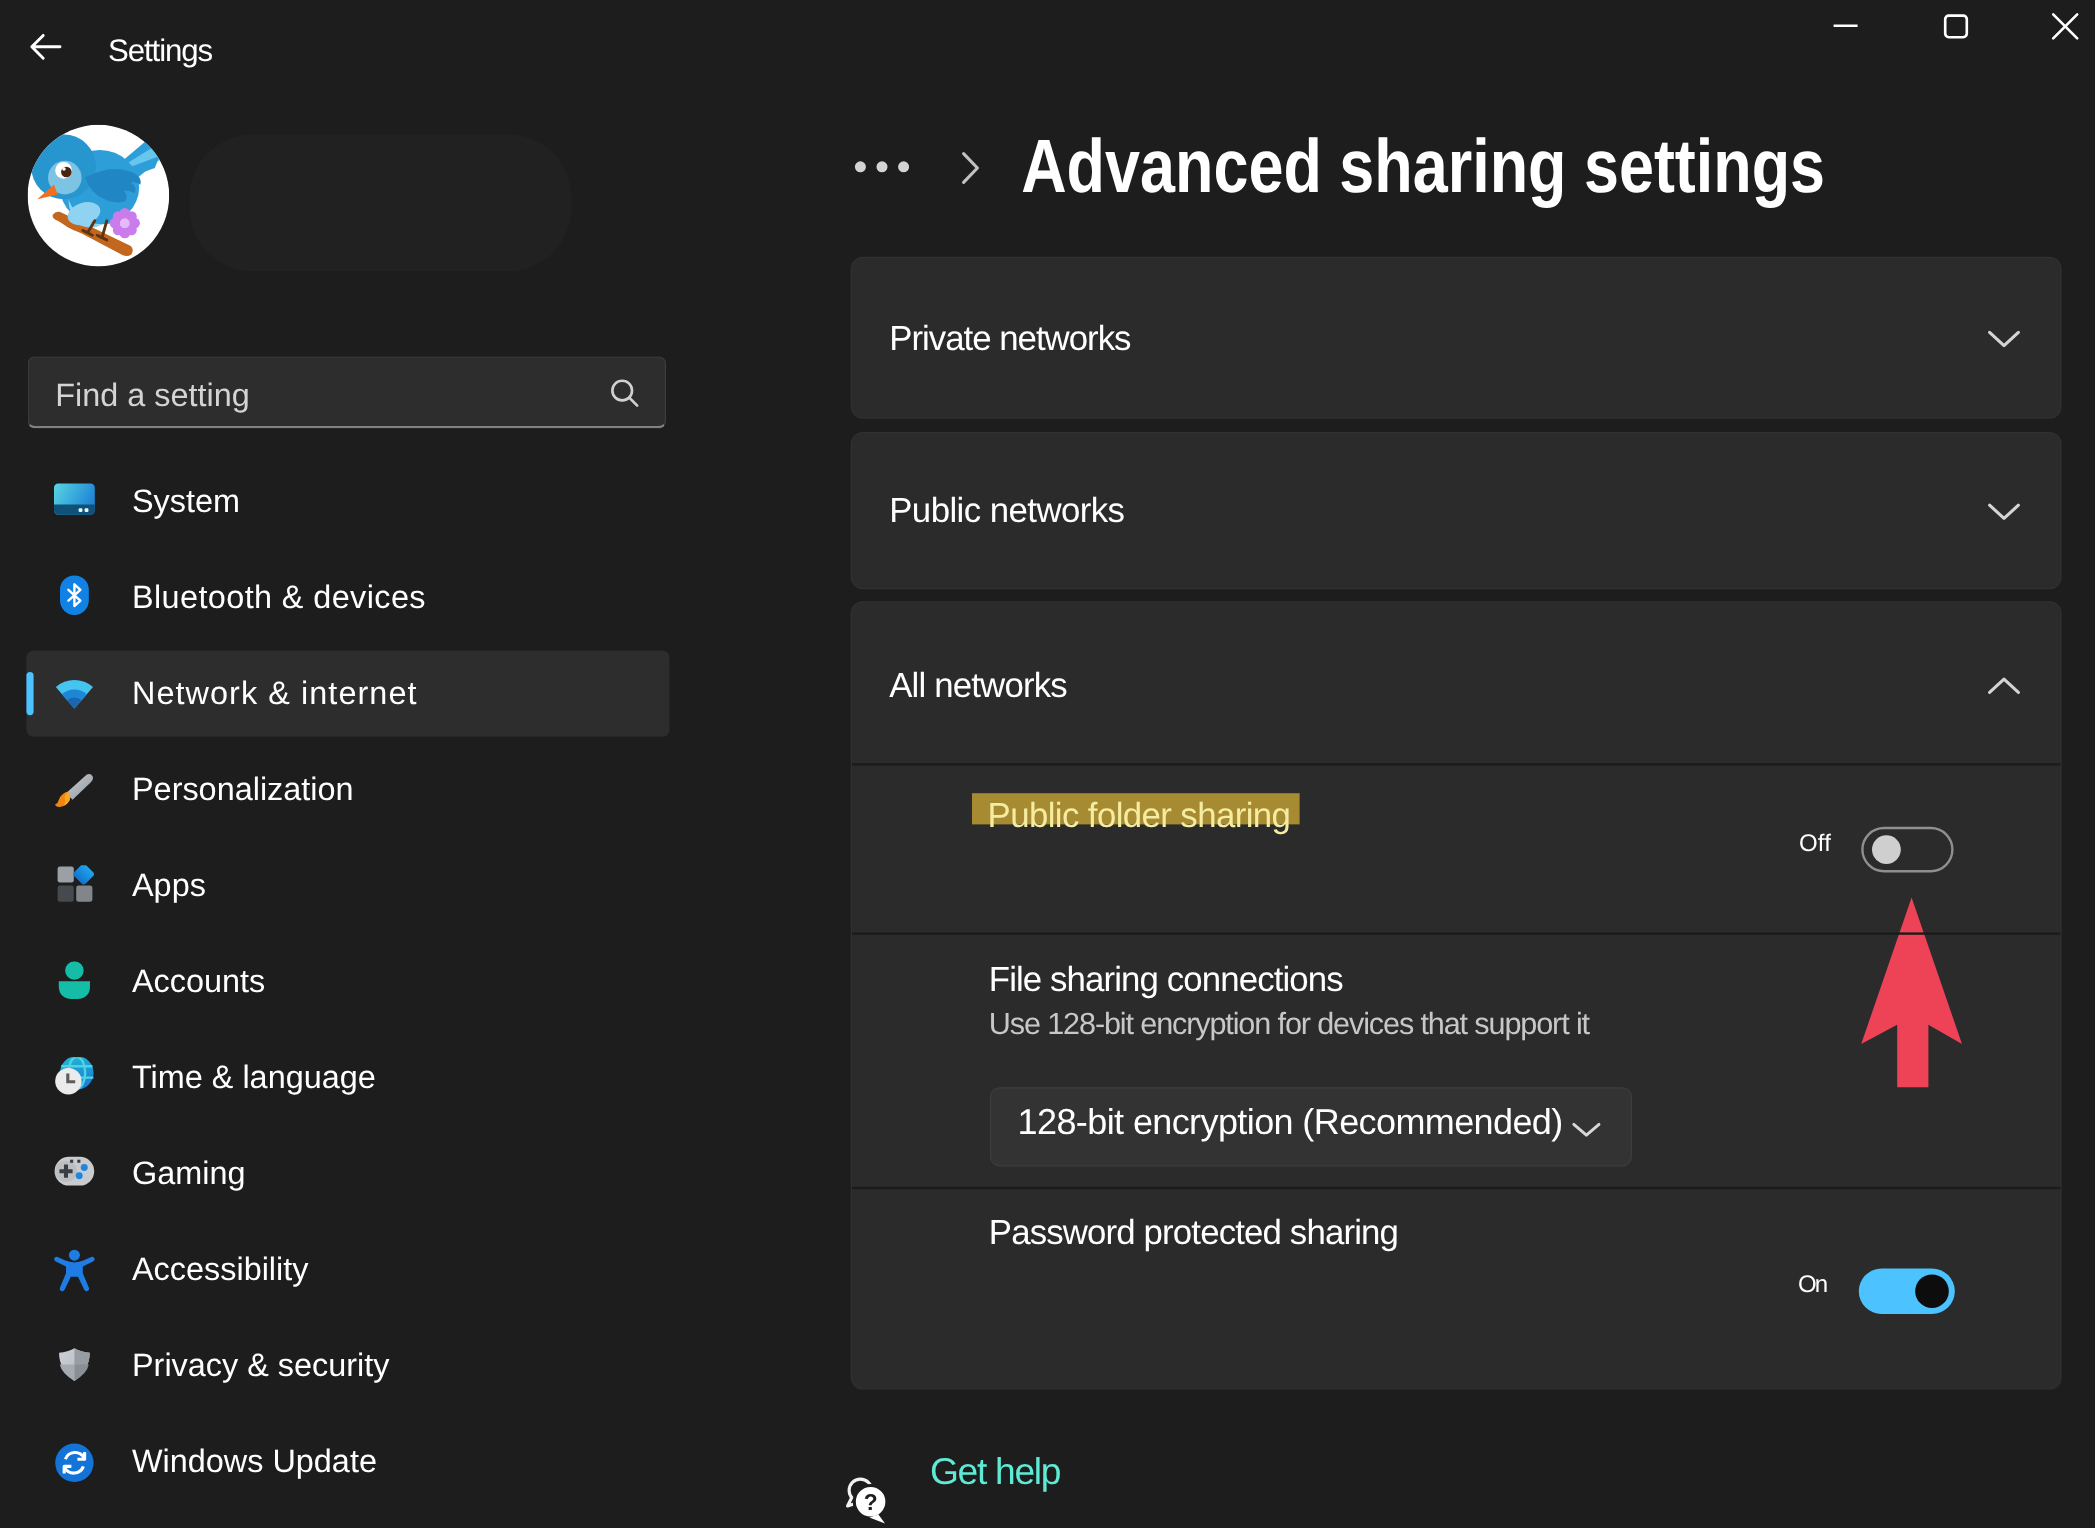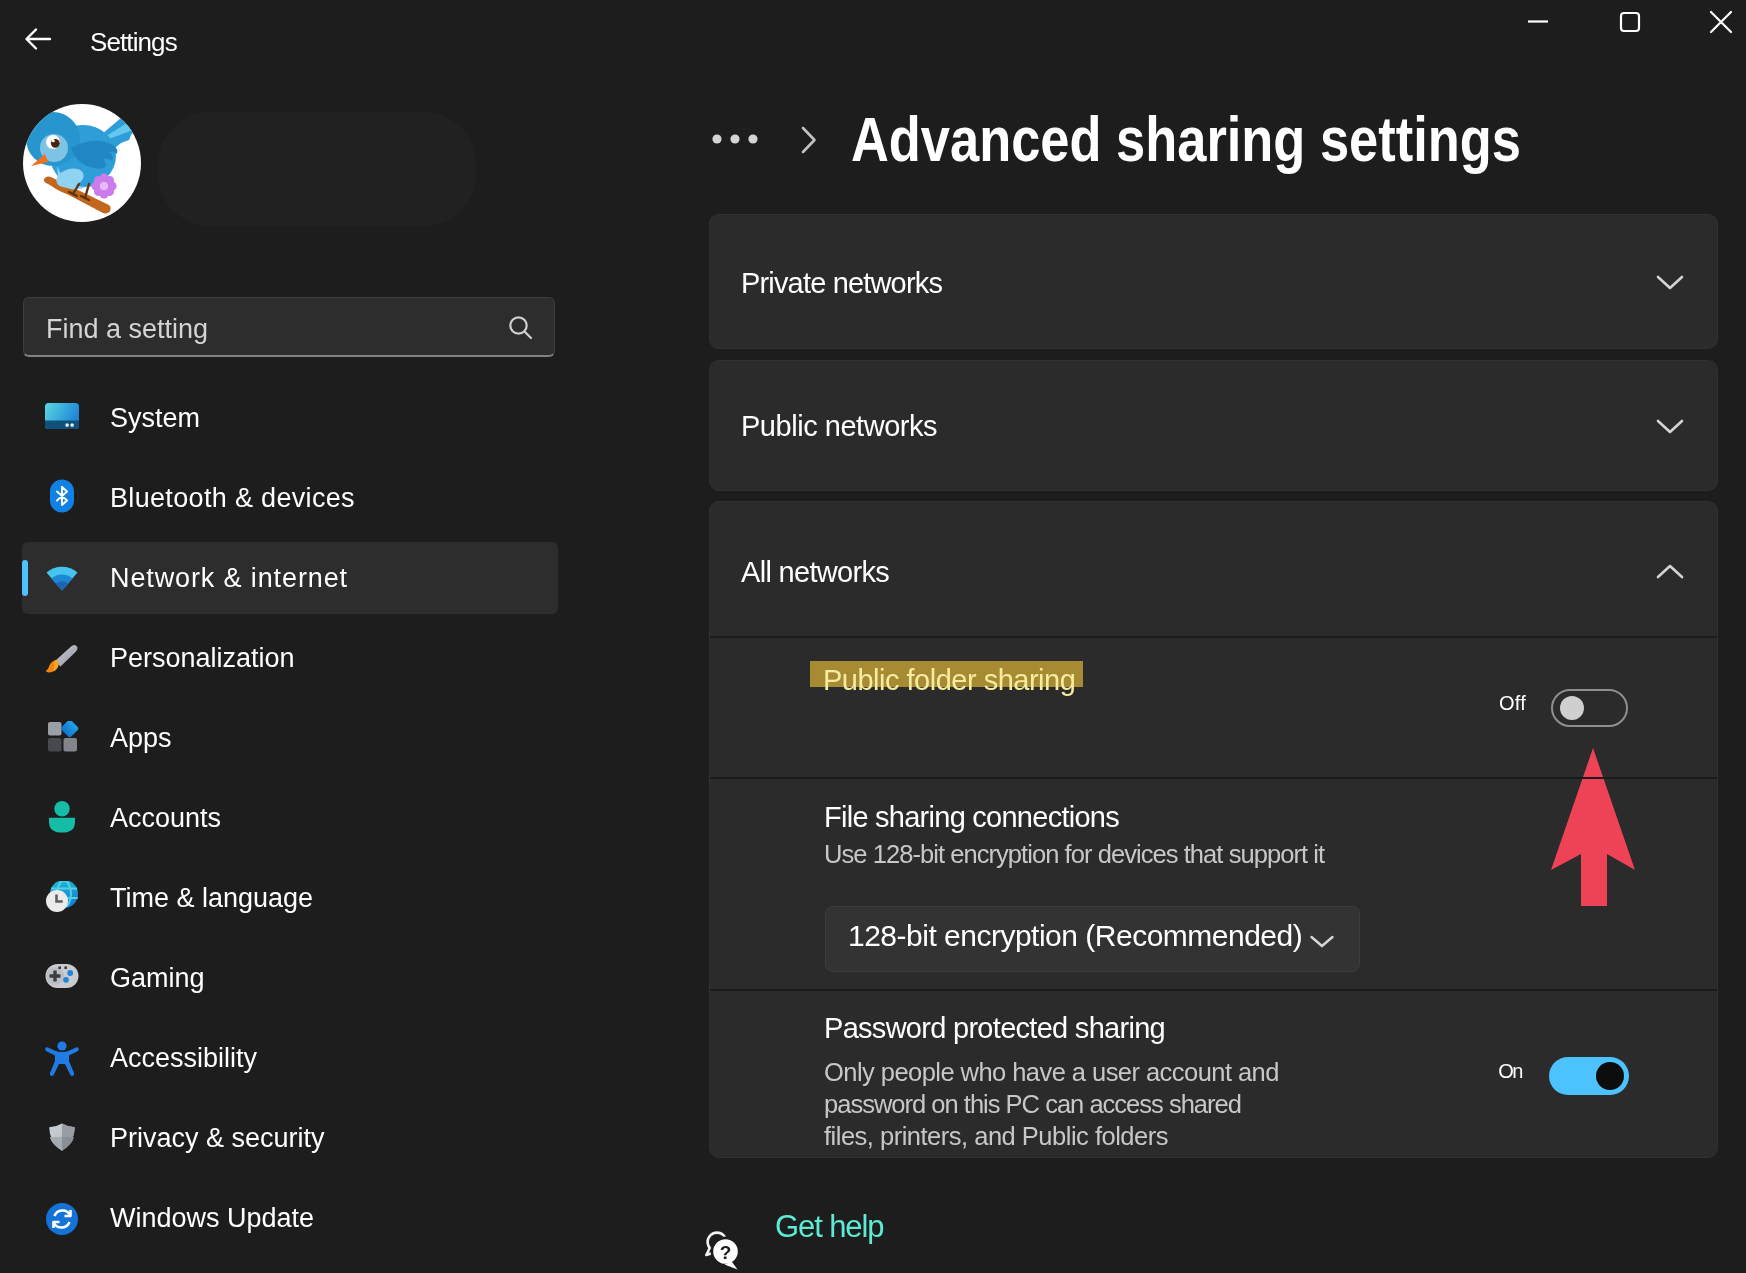--- a/index.html
+++ b/index.html
@@ -302,21 +302,20 @@
   <div class="abs rowdesc" style="top:838px;letter-spacing:-0.94px">Use 128-bit encryption for devices that support it</div>
   <div class="abs" id="dropdown">
       <span>128-bit encryption (Recommended)</span>
     <svg class="abs" style="left:483px;top:27px" width="26" height="15" viewBox="0 0 26 15">
       <path d="M2.5 3 L13 12 L23.5 3" stroke="#d8d8d8" stroke-width="2.4" fill="none" stroke-linecap="round" stroke-linejoin="round"></path>
     </svg>
   </div>
   <div class="abs divider" style="top:989px"></div>
 
   <div class="abs rowtitle" style="top:1012px;letter-spacing:-0.71px">Password protected sharing</div>
-  <div class="abs rowdesc" style="top:1056px"><span style="letter-spacing:-0.55px">Only people who have a user account and</span><br><span style="letter-spacing:-0.99px">password on this PC can access shared</span><br><span style="letter-spacing:-0.5px">files, printers, and Public folders</span></div>
   <div class="abs offlbl" style="left:1462px;top:1060px;letter-spacing:-1.5px">On</div>
   <div class="abs toggleon">
       <div class="knob"></div>
     </div>
 
   <svg class="abs" style="left:700px;top:1228px" width="44" height="44" viewBox="0 0 44 44">
     <circle cx="17" cy="14" r="9.4" fill="none" stroke="#f2f2f2" stroke-width="2.6"></circle>
     <path d="M10 19.5 L6.3 27 L14 24.5" fill="#1d1d1d" stroke="#f2f2f2" stroke-width="2.6" stroke-linejoin="round"></path>
     <g>
       <circle cx="25.5" cy="23.5" r="13.6" fill="#fff" stroke="#1d1d1d" stroke-width="2.6"></circle>

